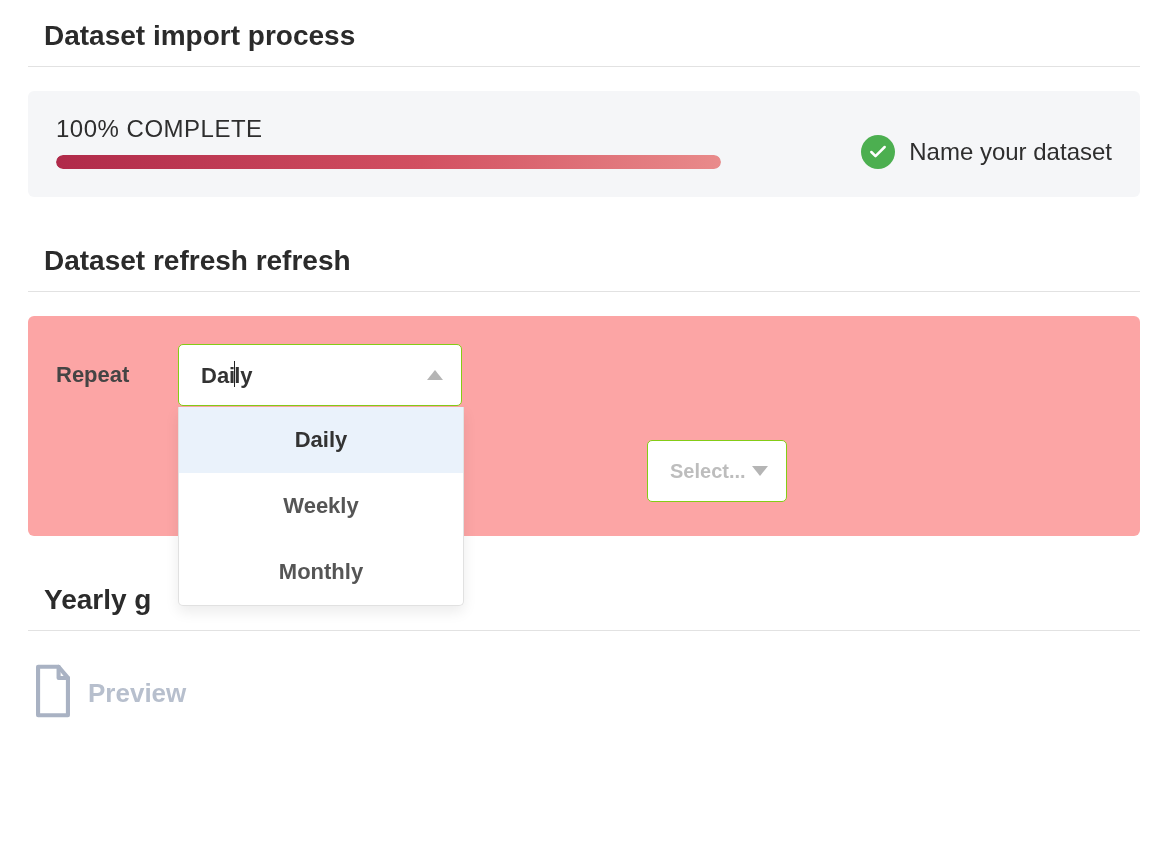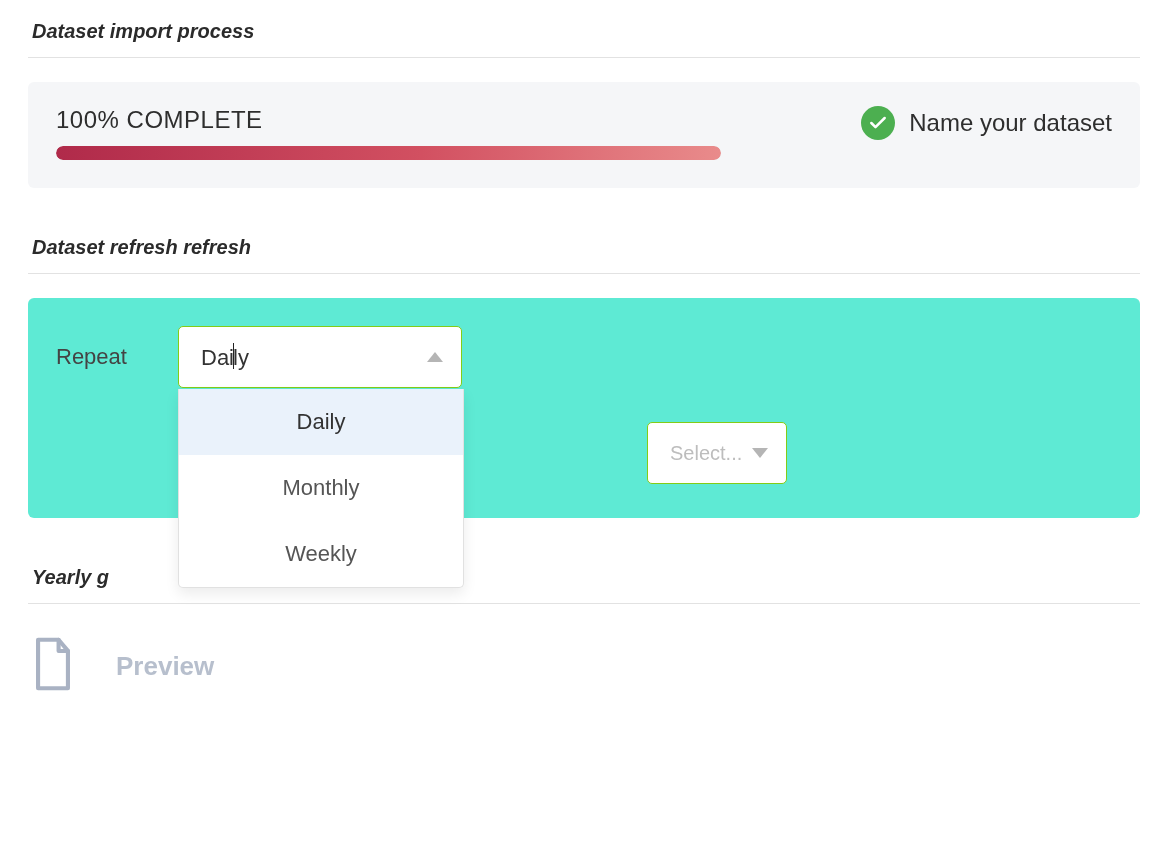--- a/index.html
+++ b/index.html
@@ -9,39 +9,38 @@
     background: #fff;
     color: #2e2e2e;
     width: 1168px;
   }
   .page {
     padding: 20px 28px 40px 28px;
   }
 
   
   .section-title {
-    font-size: 20px;
+    font-size: 28px;
     font-weight: 700;
     color: #2b2b2b;
-    margin: 0 0 14px 4px;
-    font-style: italic;
+    margin: 0 0 14px 16px;
   }
   .hr {
     border: none;
     border-top: 1px solid #e2e2e2;
     margin: 0 0 24px 0;
   }
 
   
   .panel {
     background: #f5f6f8;
     border-radius: 6px;
     padding: 24px 28px 28px 28px;
     display: flex;
-    align-items: flex-start;
+    align-items: flex-end;
     gap: 56px;
     margin-bottom: 48px;
   }
 
   
   .progress-wrap {
     flex: 1 1 auto;
     display: flex;
     flex-direction: column;
     gap: 12px;
@@ -79,25 +78,26 @@
     background: #4caf50;
     border-radius: 50%;
     display: flex; align-items: center; justify-content: center;
     color: #fff;
     flex-shrink: 0;
   }
   .check-icon svg { width: 20px; height: 20px; }
 
   
   .schedule-panel {
-    background: #5eead4;
+    background: #fca5a5;
     border-radius: 6px;
     padding: 28px 28px 34px 28px;
     position: relative;
     margin-bottom: 48px;
+    font-weight: bold;
   }
   .form-row {
     display: flex;
     align-items: center;
     gap: 36px;
     margin-bottom: 34px;
   }
   .form-row:last-child { margin-bottom: 0; justify-content: center; }
   .form-label {
     width: 86px;
@@ -164,21 +164,21 @@
   }
   .dropdown-item.active {
     background: #eaf2fb;
     color: #333;
   }
 
   
   .preview-row {
     display: flex;
     align-items: center;
-    gap: 40px;
+    gap: 12px;
     padding: 8px 0 0 2px;
   }
   .doc-icon {
     width: 46px; height: 56px;
     color: #a9b2c3;
   }
   .preview-label {
     font-size: 26px;
     font-weight: 700;
     color: #b7bfcd;
@@ -215,22 +215,22 @@
   <div class="schedule-panel">
 
     <div class="form-row">
       <div class="form-label">Repeat</div>
       <div class="select repeat">
         <span>Dai<span class="text-cursor"></span>ly</span>
         <span class="caret-up"></span>
 
         <div class="dropdown">
           <div class="dropdown-item active">Daily</div>
+          <div class="dropdown-item">Weekly</div>
           <div class="dropdown-item">Monthly</div>
-          <div class="dropdown-item">Weekly</div>
         </div>
       </div>
     </div>
 
     <div class="form-row time-row">
       <div class="form-label">Time</div>
       <div class="selects">
         <div style="width:284px"></div>
         <div class="select time" style="margin-left:-168px;">
           <span class="placeholder">Select...</span>

